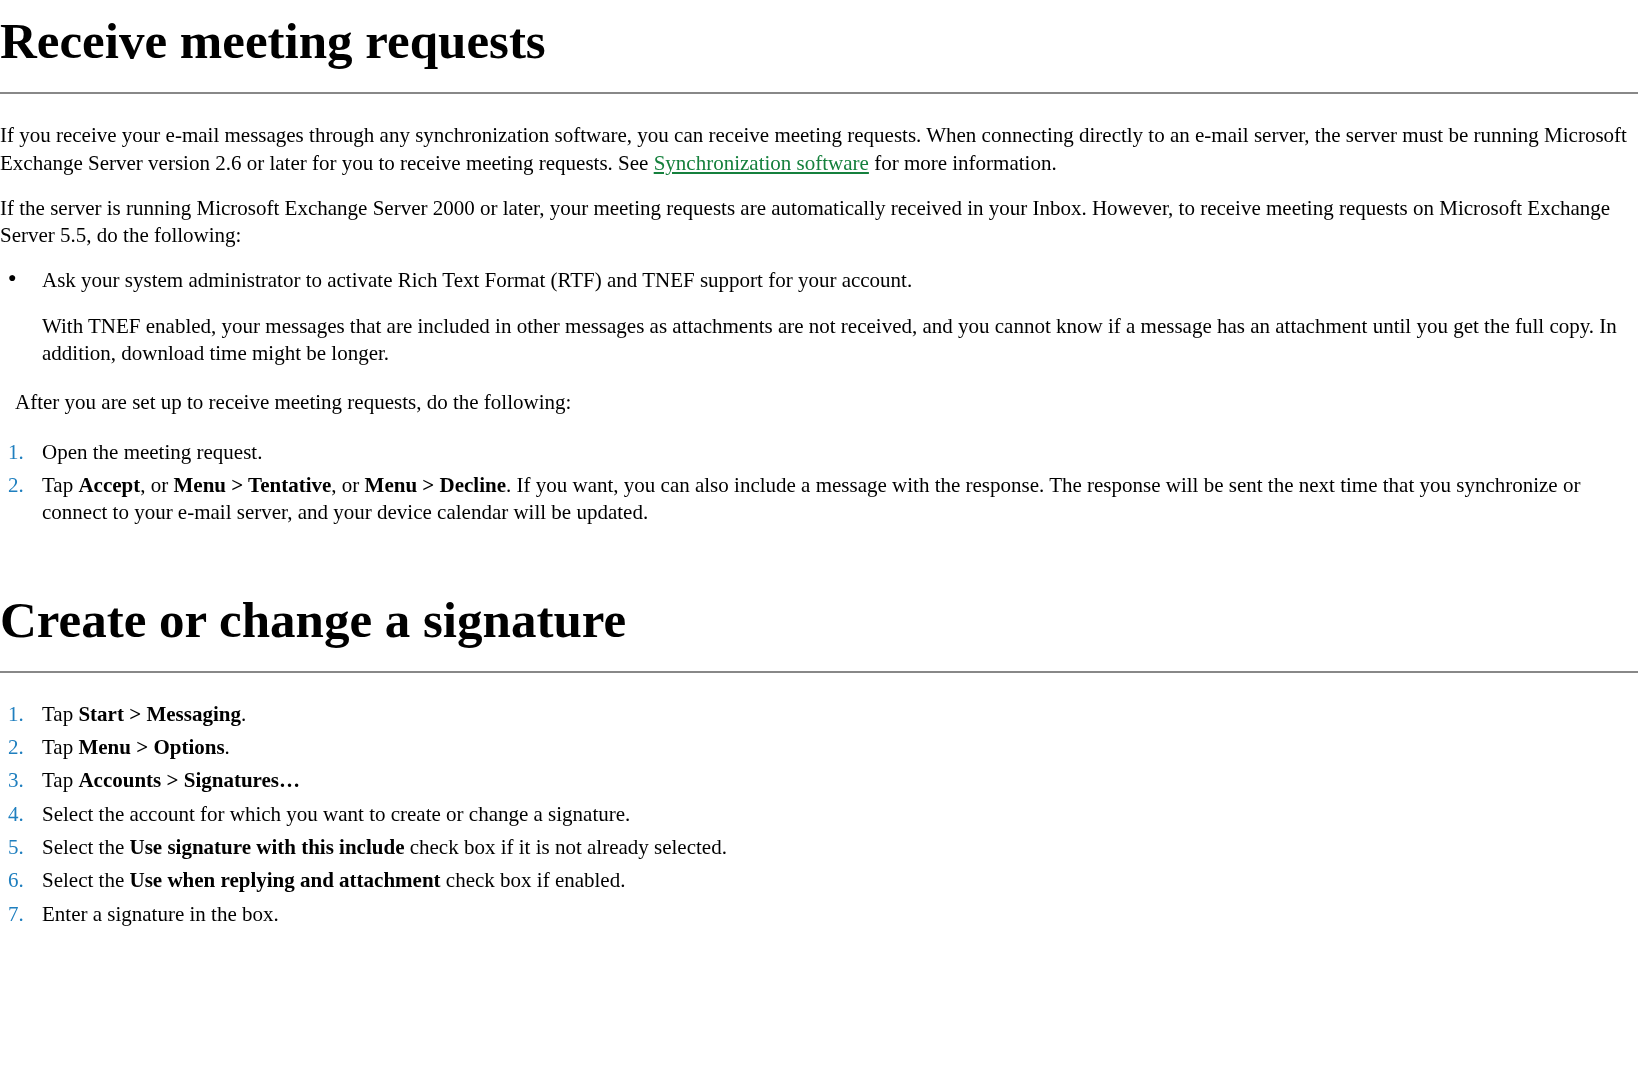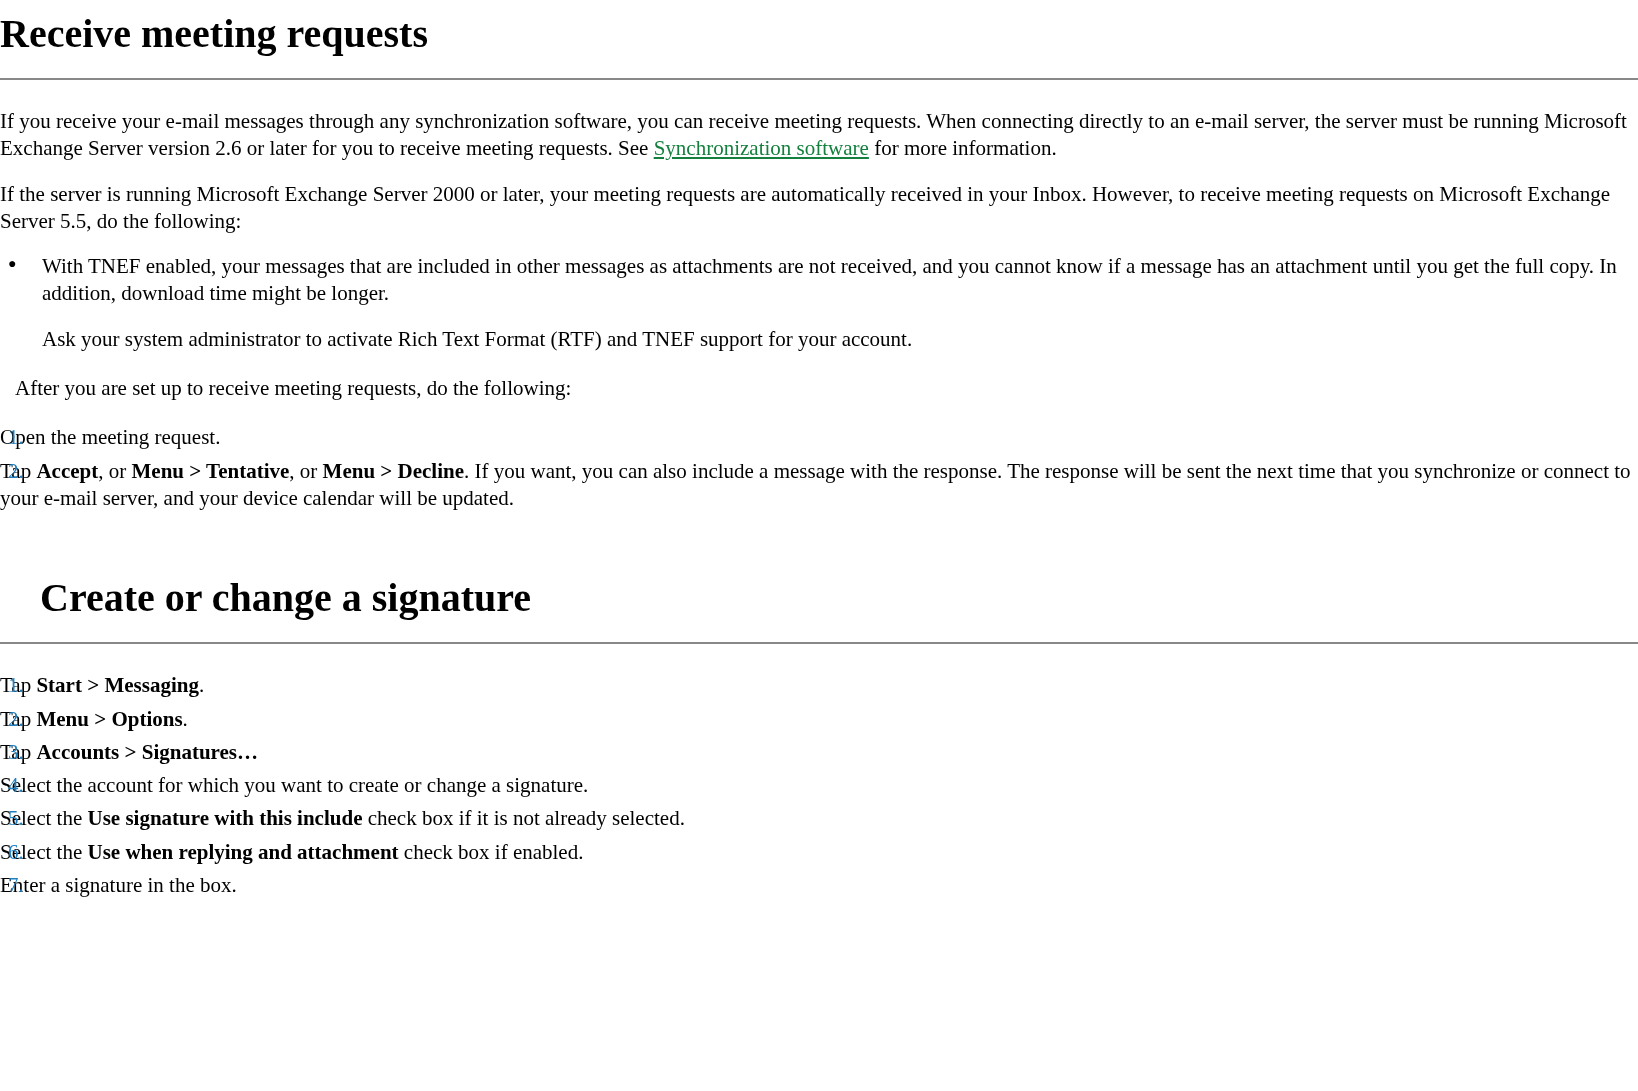--- a/index.html
+++ b/index.html
@@ -9,28 +9,27 @@
     }
     body {
       font-family: "Times New Roman", Times, serif;
       font-size: 21px;
       line-height: 1.3;
       color: #000;
       background: #fff;
       padding: 0;
     }
     h2 {
-      font-size: 40px;
+      font-size: 51px;
       font-weight: bold;
       margin-top: 8px;
       margin-bottom: 18px;
     }
     h2.second {
       margin-top: 60px;
-      padding-left: 40px;
     }
     hr {
       border: none;
       border-top: 2px solid #888;
       margin-bottom: 28px;
     }
     p {
       margin-bottom: 18px;
     }
     a {
@@ -62,20 +61,21 @@
       margin-bottom: 0;
     }
     ol.numbered {
       list-style: none;
       counter-reset: item;
       margin: 0;
       padding: 0;
     }
     ol.numbered > li {
       position: relative;
+      padding-left: 42px;
       margin-bottom: 6px;
       counter-increment: item;
     }
     ol.numbered > li::before {
       content: counter(item) ".";
       position: absolute;
       left: 8px;
       top: 0;
       color: #1F7FBF;
     }
@@ -95,22 +95,22 @@
 <hr>
 
 <p>
   <span>If you receive your e-mail messages through any synchronization software, you can receive meeting requests. When connecting directly to an e-mail server, the server must be running Microsoft Exchange Server version 2.6 or later for you to receive meeting requests. See </span><a href="#">Synchronization software</a><span> for more information.</span>
 </p>
 
 <p>If the server is running Microsoft Exchange Server 2000 or later, your meeting requests are automatically received in your Inbox. However, to receive meeting requests on Microsoft Exchange Server 5.5, do the following:</p>
 
 <ul class="disc">
   <li>
+    <p>Ask your system administrator to activate Rich Text Format (RTF) and TNEF support for your account.</p>
     <p>With TNEF enabled, your messages that are included in other messages as attachments are not received, and you cannot know if a message has an attachment until you get the full copy. In addition, download time might be longer.</p>
-    <p>Ask your system administrator to activate Rich Text Format (RTF) and TNEF support for your account.</p>
   </li>
 </ul>
 
 <p class="para-after-setup">After you are set up to receive meeting requests, do the following:</p>
 
 <ol class="numbered">
   <li>Open the meeting request.</li>
   <li>
     <span>Tap </span><span class="bold">Accept</span><span>, or </span><span class="bold">Menu &gt; Tentative</span><span>, or </span><span class="bold">Menu &gt; Decline</span><span>. If you want, you can also include a message with the response. The response will be sent the next time that you synchronize or connect to your e-mail server, and your device calendar will be updated.</span>
   </li>

